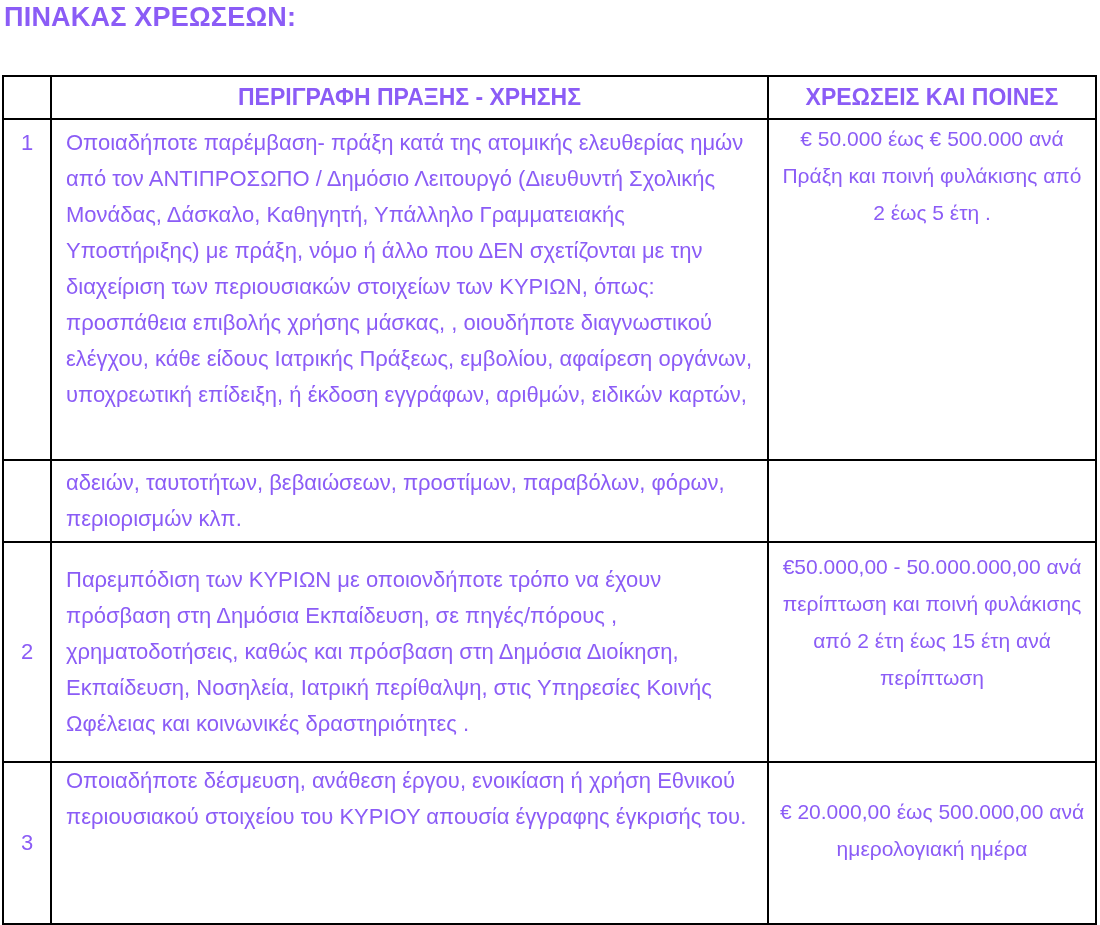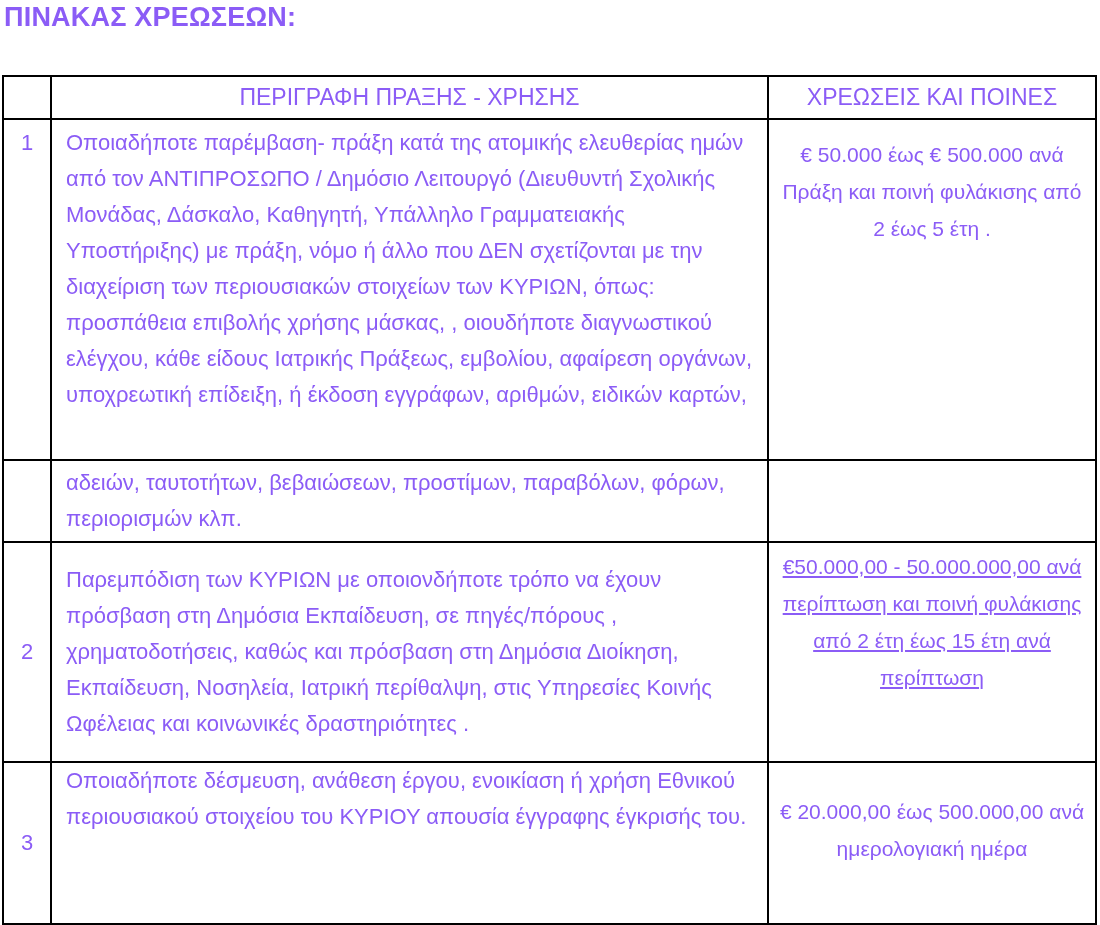--- a/index.html
+++ b/index.html
@@ -38,21 +38,21 @@
   .charges-table col.c-pen { width: 328px; }
 
   .charges-table th, .charges-table td {
     border: 2px solid #000000;
     background: #ffffff;
     overflow: hidden;
   }
   .charges-table thead tr { height: 43px; }
   .charges-table th {
     font-size: 23px;
-    font-weight: normal;
+    font-weight: bold;
     text-align: center;
     vertical-align: middle;
     padding: 0 4px;
   }
   .charges-table td {
     font-size: 22px;
     line-height: 36px;
   }
   td.num {
     text-align: center;
@@ -68,29 +68,29 @@
     vertical-align: middle;
     padding: 0 6px;
     font-size: 21px;
     line-height: 37px;
   }
 
   tr.r0 { height: 341px; }
   tr.r0 td { vertical-align: top; }
   tr.r0 td.num { padding-top: 5px; }
   tr.r0 td.desc { padding-top: 5px; }
-  tr.r0 td.penalty { padding-top: 16px; }
+  tr.r0 td.penalty { padding-top: 0; }
 
   tr.r1b { height: 82px; margin-top: 16px; }
   tr.r1b td.desc { vertical-align: middle; }
 
   tr.r2 { height: 220px; }
   tr.r2 td.num { vertical-align: middle; }
   tr.r2 td.desc { vertical-align: middle; }
-  tr.r2 td.penalty { vertical-align: top; padding-top: 5px; text-decoration: underline; }
+  tr.r2 td.penalty { vertical-align: top; padding-top: 5px; }
 
   tr.r3 { height: 162px; }
   tr.r3 td.num { vertical-align: middle; }
   tr.r3 td.desc { vertical-align: top; }
   tr.r3 td.penalty { vertical-align: middle; padding-bottom: 26px; }
 </style>
 </head>
 <body>
 
 <div class="page">

